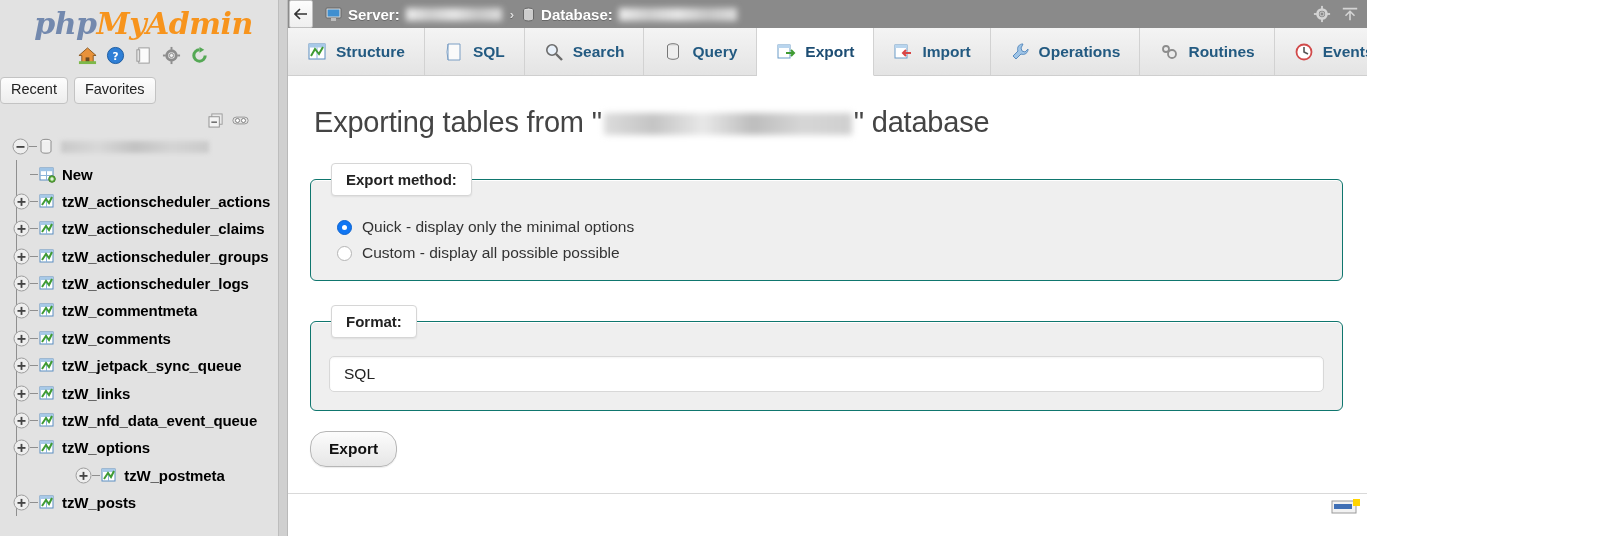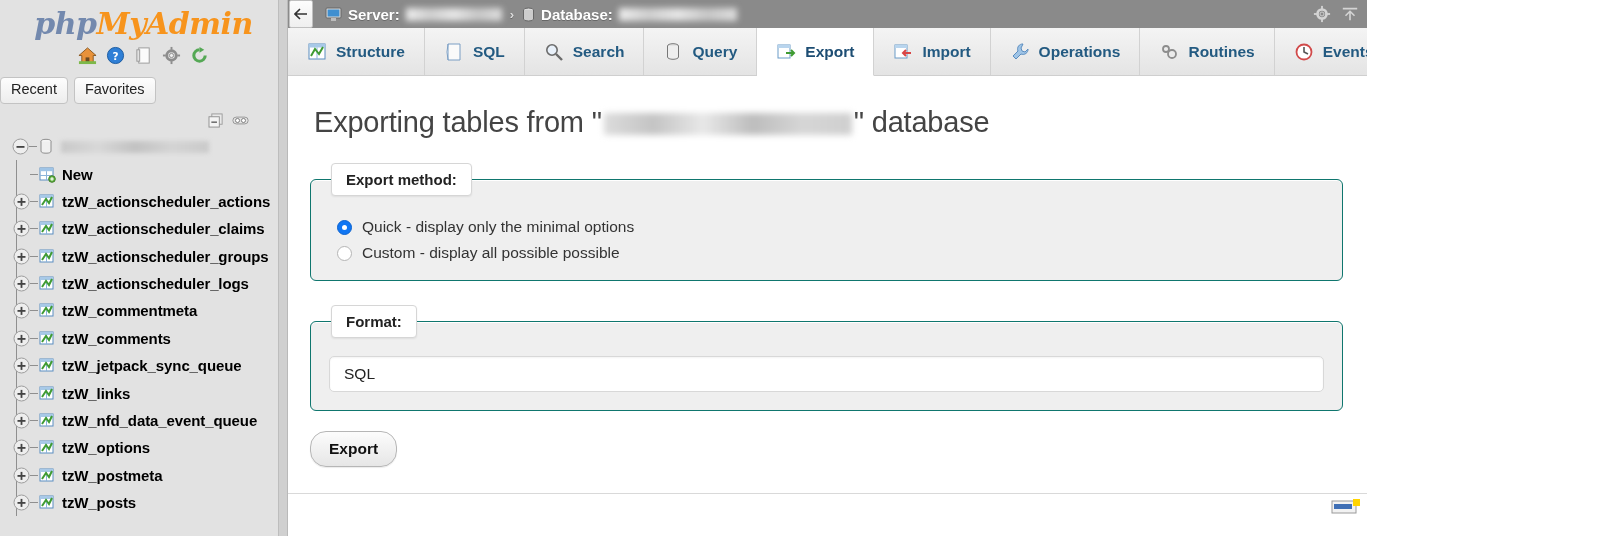--- a/index.html
+++ b/index.html
@@ -536,21 +536,21 @@
             </svg>
             <div class="dash"></div>
             <svg class="ticon" viewBox="0 0 18 17">
               <rect x="2" y="2" width="13" height="12" fill="#fff" stroke="#5b8dc0"></rect>
               <rect x="2" y="2" width="13" height="3" fill="#a8c9e8"></rect>
               <line x1="8.5" y1="5" x2="8.5" y2="14" stroke="#8bb4da"></line>
               <path d="M4 12 L8 6 L11 10 L14 4" stroke="#3f9b33" stroke-width="2" fill="none"></path>
             </svg>
             <span class="tlabel">tzW_options</span>
           </div>
-          <div class="tree-row" style="padding-left: 5px;">
+          <div class="tree-row" style="padding-left: 5px; justify-content: center;">
             <svg class="ctrl" viewBox="0 0 17 17">
               <rect x="1" y="1" width="15" height="15" rx="7.5" fill="#eee" stroke="#9d9d9d"></rect>
               <rect x="4.5" y="8" width="8" height="1.8" fill="#444"></rect>
               <rect x="7.6" y="4.9" width="1.8" height="8" fill="#444"></rect>
             </svg>
             <div class="dash"></div>
             <svg class="ticon" viewBox="0 0 18 17">
               <rect x="2" y="2" width="13" height="12" fill="#fff" stroke="#5b8dc0"></rect>
               <rect x="2" y="2" width="13" height="3" fill="#a8c9e8"></rect>
               <line x1="8.5" y1="5" x2="8.5" y2="14" stroke="#8bb4da"></line>

